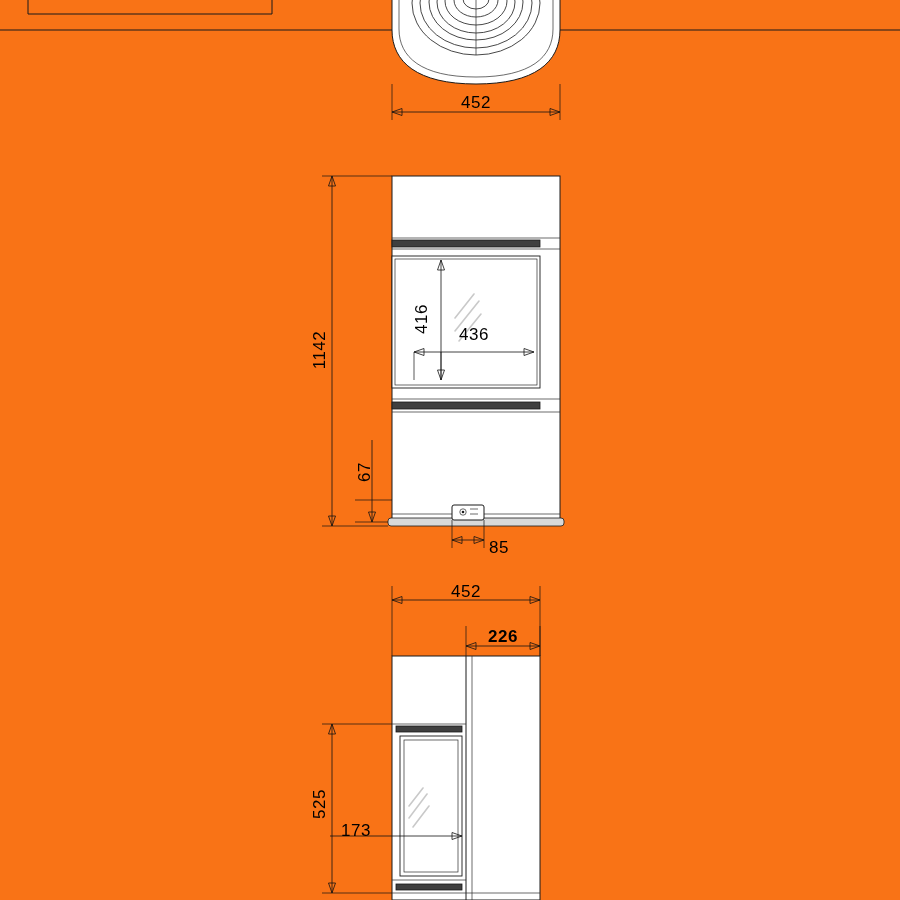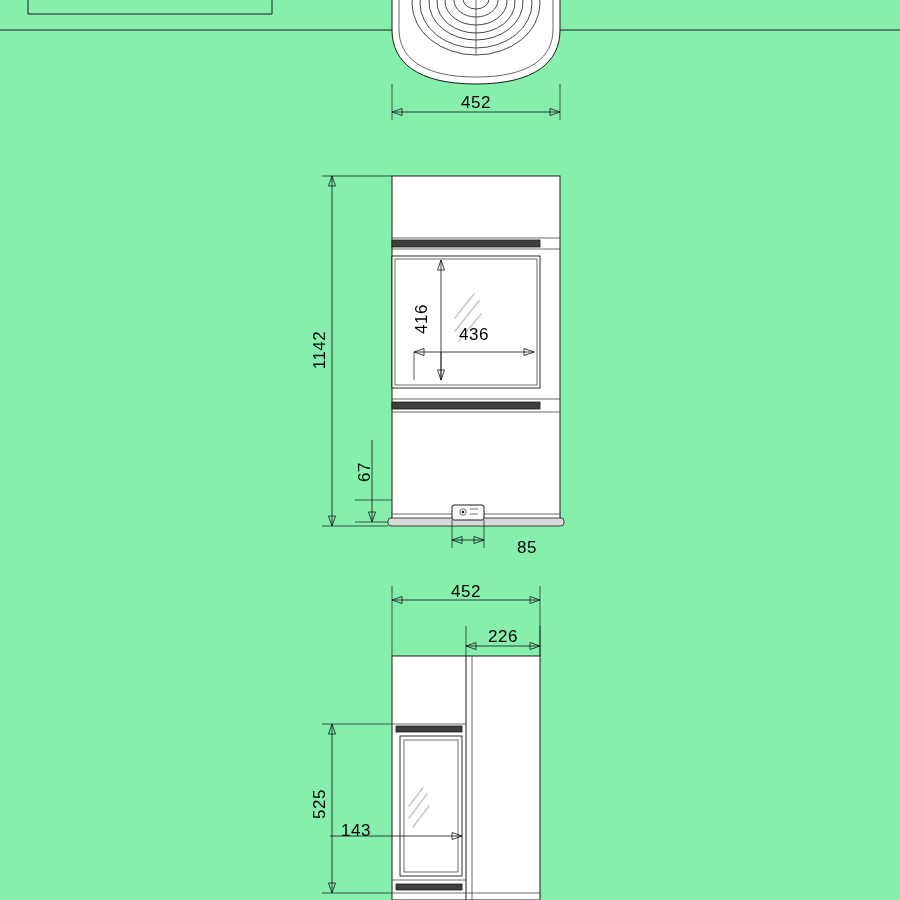--- a/index.html
+++ b/index.html
@@ -7,21 +7,21 @@
     padding: 0;
     background: #ffffff;
   }
   body {
     font-family: "Liberation Sans", sans-serif;
   }
   #sheet {
     position: relative;
     width: 900px;
     height: 900px;
-    background: #86efac;
+    background: #f97316;
     overflow: hidden;
   }
   svg.draw {
     position: absolute;
     left: 0;
     top: 0;
     width: 900px;
     height: 900px;
     display: block;
   }
@@ -257,23 +257,23 @@
   <div style="position:absolute; left:452px; top:93px; width:48px; text-align:center;" class="dimtext">452</div>
 
   <div style="position:absolute; left:290px; top:340px; width:60px; text-align:center; transform: rotate(-90deg); transform-origin: center;" class="dimtext-v">1142</div>
 
   <div style="position:absolute; left:398px; top:309px; width:48px; text-align:center; transform: rotate(-90deg); transform-origin: center;" class="dimtext-v">416</div>
 
   <div style="position:absolute; left:450px; top:325px; width:48px; text-align:center;" class="dimtext">436</div>
 
   <div style="position:absolute; left:341px; top:462px; width:48px; text-align:center; transform: rotate(-90deg); transform-origin: center;" class="dimtext-v">67</div>
 
-  <div style="position:absolute; left:489px; top:538px; width:48px; text-align:right;" class="dimtext">85</div>
+  <div style="position:absolute; left:489px; top:538px; width:48px; text-align:left;" class="dimtext">85</div>
 
   <div style="position:absolute; left:442px; top:582px; width:48px; text-align:center;" class="dimtext">452</div>
 
-  <div style="position:absolute; left:479px; top:627px; width:48px; text-align:center;" class="dimtext">226</div>
+  <div style="position:absolute; left:479px; top:627px; width:48px; text-align:center;font-weight:bold;" class="dimtext">226</div>
 
   <div style="position:absolute; left:290px; top:794px; width:60px; text-align:center; transform: rotate(-90deg); transform-origin: center;" class="dimtext-v">525</div>
 
-  <div style="position:absolute; left:332px; top:821px; width:48px; text-align:center;" class="dimtext">143</div>
+  <div style="position:absolute; left:332px; top:821px; width:48px; text-align:center;" class="dimtext">173</div>
 
 </div>
 
 </body></html>

